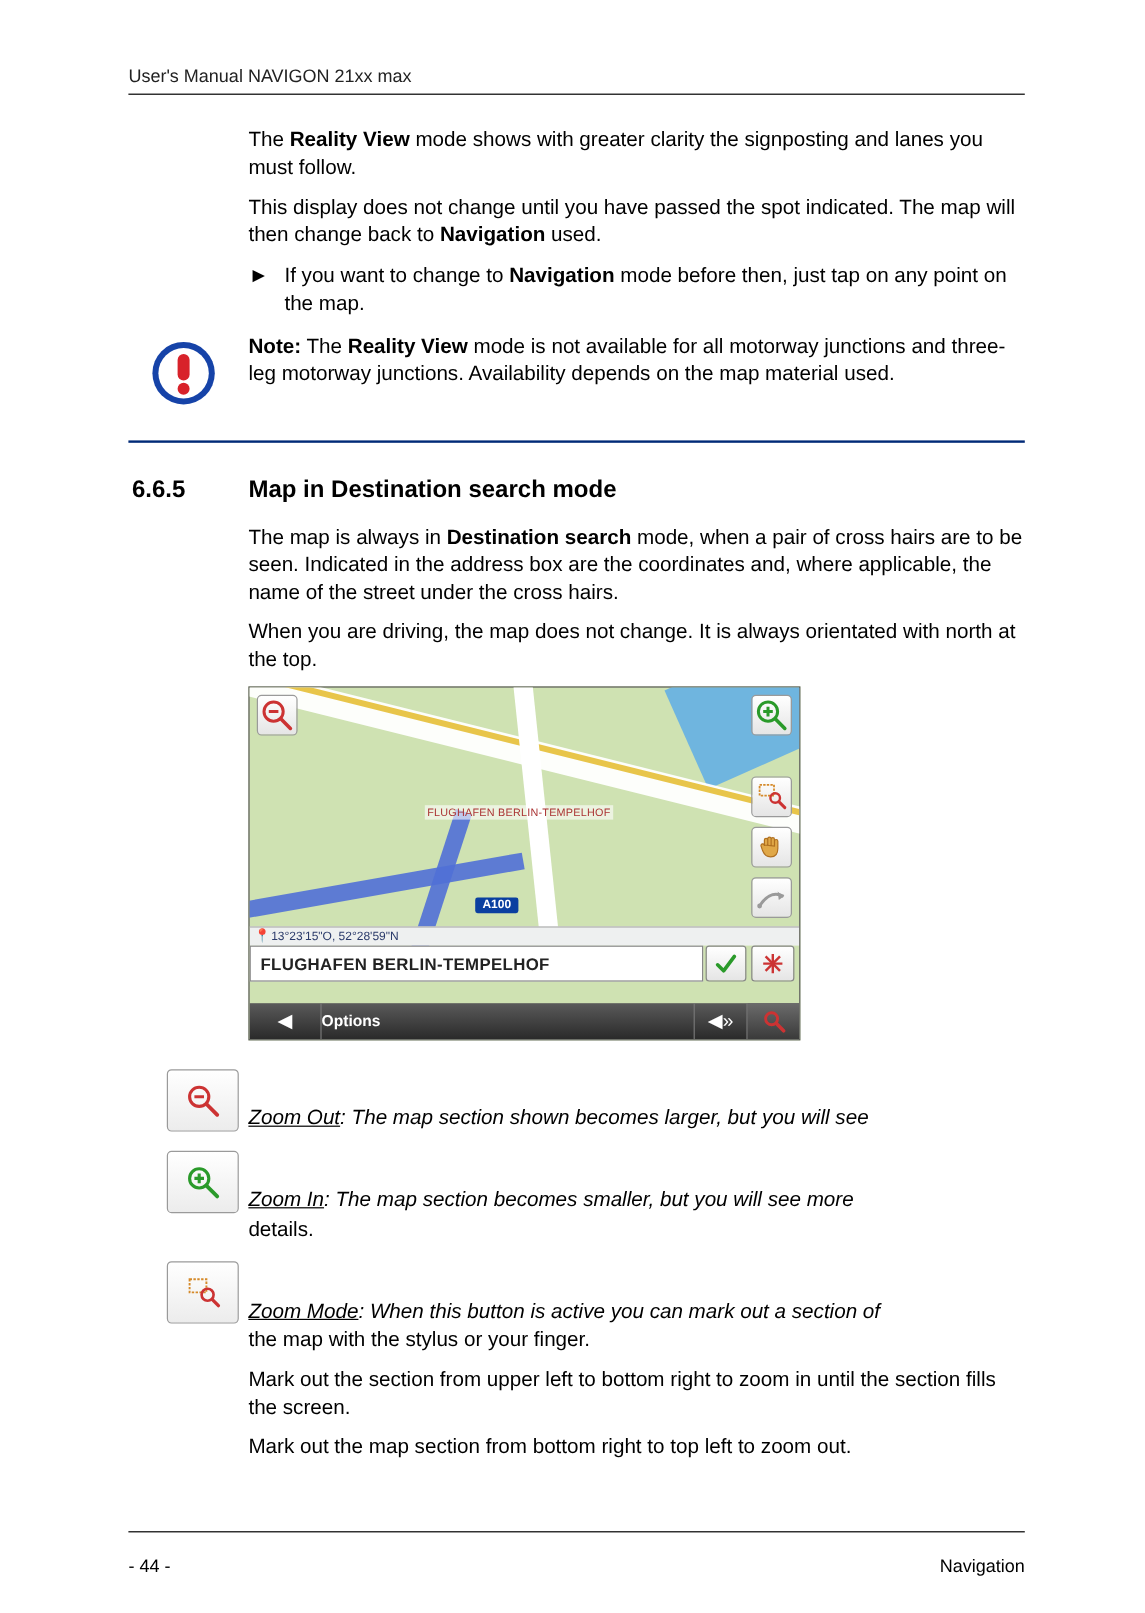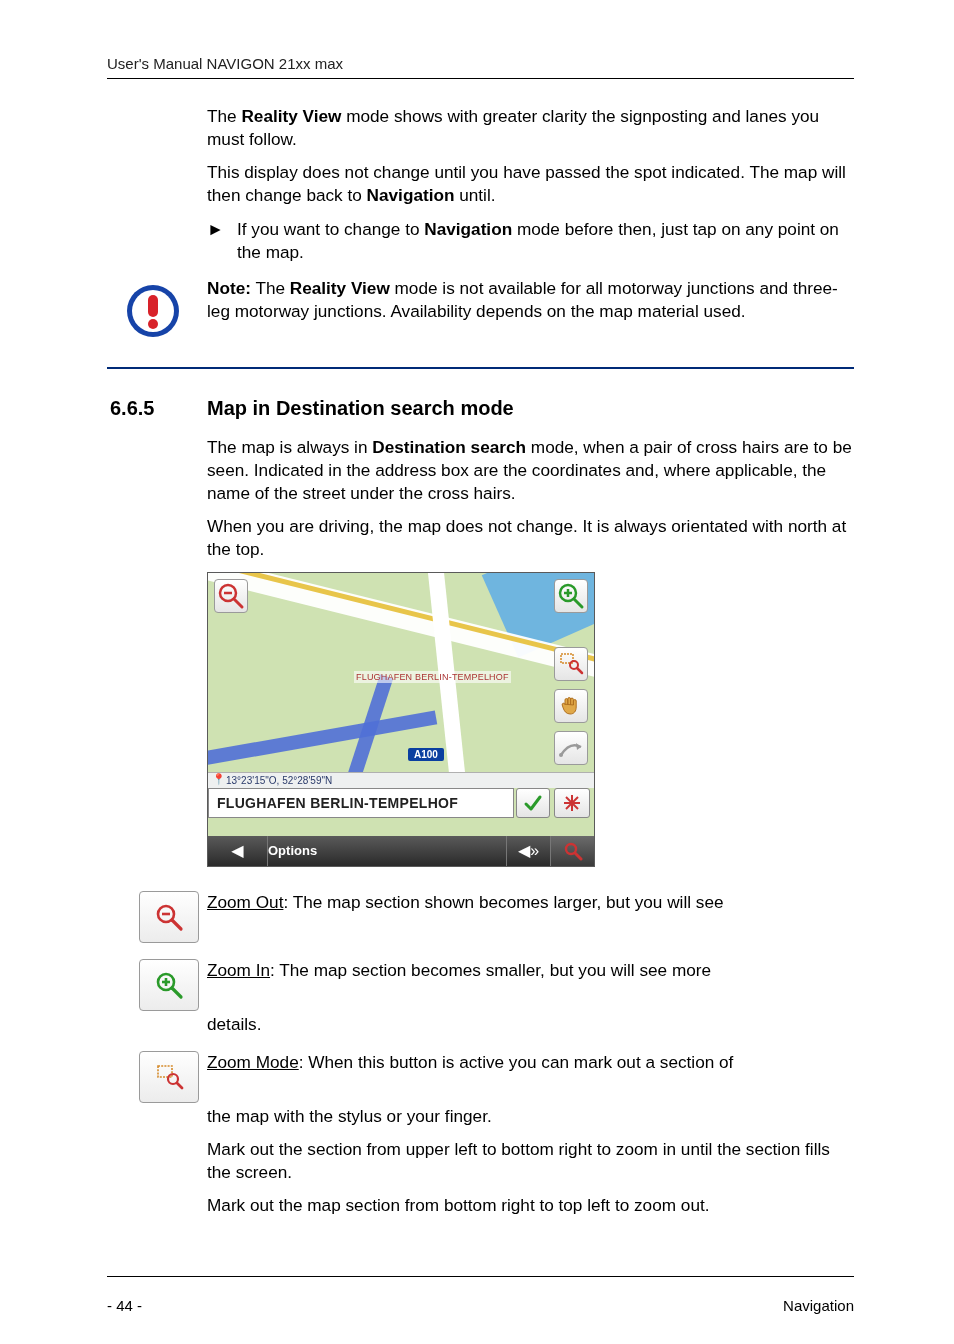--- a/index.html
+++ b/index.html
@@ -13,46 +13,46 @@
   .bullet-mark { width: 30px; flex: 0 0 30px; }
   .note-wrap { margin-top: 14px; padding-bottom: 28px; border-bottom: 2px solid #002a77; display:flex; align-items:flex-start; }
   .note-icon-cell { width:100px; flex:0 0 100px; display:flex; align-items:flex-start; justify-content:flex-start; padding-left:18px; padding-top:6px; }
   .note-icon-svg { width:56px; height:56px; }
   .note-text { font-size:17.2px; line-height:1.32; }
   .section-heading-row { display:flex; margin-top:28px; margin-bottom:16px; }
   .section-num { width:100px; flex:0 0 100px; font-size:20px; font-weight:bold; padding-left:3px; }
   .section-title { font-size:20px; font-weight:bold;text-align:center; }
 
   
-  .map-shot { width:388px; height:295px; margin-left:100px; margin-top:8px; margin-bottom:24px; position:relative; border:1px solid #5a5a5a; background:#cfe2b2; overflow:hidden; }
+  .map-shot { width:460px; height:295px; margin-left:100px; margin-top:8px; margin-bottom:24px; position:relative; border:1px solid #5a5a5a; background:#cfe2b2; overflow:hidden; }
   .map-road1 { position:absolute; left:-40px; top:45px; width:560px; height:22px; background:#fff; transform:rotate(14deg); opacity:.95; }
   .map-road1b { position:absolute; left:-40px; top:47px; width:560px; height:5px; background:#e8c54a; transform:rotate(14deg); }
   .map-road2 { position:absolute; left:230px; top:-20px; width:16px; height:230px; background:#fff; transform:rotate(-6deg); }
   .map-blue-road { position:absolute; left:-30px; top:160px; width:260px; height:14px; background:#5070d6; transform:rotate(-10deg); opacity:.9; }
   .map-blue-road2 { position:absolute; left:150px; top:100px; width:14px; height:140px; background:#5070d6; transform:rotate(18deg); opacity:.9; }
   .map-river { position:absolute; right:-40px; top:-30px; width:140px; height:90px; background:#6fb5df; transform:rotate(-24deg); }
   .map-label-box { position:absolute; left:146px; top:98px; font-size:9px; color:#a33; background:rgba(255,255,255,.6); padding:1px 2px; letter-spacing:.2px; }
-  .map-a100 { position:absolute; left:200px; top:175px; background:#0a3fa0; color:#fff; font-size:10px; font-weight:bold; padding:1px 6px; border-radius:2px; }
+  .map-a100 { position:absolute; left:188px; top:175px; background:#0a3fa0; color:#fff; font-size:10px; font-weight:bold; padding:1px 6px; border-radius:2px; }
   .map-btn { position:absolute; width:34px; height:34px; background:linear-gradient(#fff,#e5e5e5); border:1px solid #9a9a9a; border-radius:4px; display:flex; align-items:center; justify-content:center; font-size:16px; }
   .map-zoom-out { left:6px; top:6px; }
   .map-zoom-in { right:6px; top:6px; }
   .map-right-btn { right:6px; }
   .coord-bar { position:absolute; left:0; right:0; top:199px; height:16px; background:#eef0f0; border-top:1px solid #b0b0b0; font-size:10px; color:#2a3a6a; padding-left:18px; line-height:16px; }
   .coord-pin { position:absolute; left:4px; top:200px; font-size:11px; color:#c22; }
   .addr-bar { position:absolute; left:0; right:80px; top:215px; height:30px; background:#fff; border:1px solid #888; font-size:14px; font-weight:bold; font-family:Arial; color:#222; padding:6px 8px; letter-spacing:.3px; }
   .addr-check { position:absolute; right:44px; top:215px; width:34px; height:30px; background:linear-gradient(#fff,#e5e5e5); border:1px solid #888; border-radius:3px; display:flex; align-items:center; justify-content:center; }
   .addr-pin { position:absolute; right:4px; top:215px; width:36px; height:30px; background:linear-gradient(#fff,#e5e5e5); border:1px solid #888; border-radius:3px; display:flex; align-items:center; justify-content:center; }
   .bottom-bar { position:absolute; left:0; right:0; bottom:0; height:30px; background:linear-gradient(#5a5a5a,#2a2a2a); display:flex; align-items:center; }
   .bb-left { width:60px; text-align:center; color:#fff; border-right:1px solid #777; height:100%; display:flex; align-items:center; justify-content:center; }
   .bb-mid { flex:1; text-align:left; color:#fff; font-size:13px; font-weight:bold; }
   .bb-icon { width:44px; text-align:center; color:#fff; border-left:1px solid #777; height:100%; display:flex; align-items:center; justify-content:center; }
   .bb-search { width:44px; text-align:center; color:#d33; border-left:1px solid #777; height:100%; display:flex; align-items:center; justify-content:center; background:linear-gradient(#6b6b6b,#3a3a3a); }
 
   
-  .icon-row { display:flex; align-items:flex-start; margin-top:16px; }
+  .icon-row { display:flex; align-items:flex-end; margin-top:16px;font-style:italic; }
   .icon-box { width:60px; height:52px; margin-left:32px; margin-right:8px; flex:0 0 60px; background:linear-gradient(#fff,#ececec); border:1px solid #9a9a9a; border-radius:4px; display:flex; align-items:center; justify-content:center; }
   .icon-row-text-first { font-size:17.2px; line-height:1.32; }
   .underline { text-decoration: underline; }
   .cont-para { margin-left:100px; font-size:17.2px; line-height:1.32; margin-top:2px; margin-bottom:10px; }
 
   .tool-svg { width:30px; height:30px; }
 
   .checkmark-svg { width:20px; height:20px; }
 
   .footer { position:relative; margin-top:60px; border-top:1px solid #000; padding-top:20px; font-size:15px; display:flex; justify-content:space-between; }
@@ -61,21 +61,21 @@
 <body>
 
 <div class="page">
   <div class="header-line">User's Manual NAVIGON 21xx max</div>
 
   <div class="content-col">
     <p class="para">
       <span>The </span><span class="bold">Reality View</span><span> mode shows with greater clarity the signposting and lanes you must follow.</span>
     </p>
     <p class="para">
-      <span>This display does not change until you have passed the spot indicated. The map will then change back to </span><span class="bold">Navigation</span><span> until.</span>
+      <span>This display does not change until you have passed the spot indicated. The map will then change back to </span><span class="bold">Navigation</span><span> used.</span>
     </p>
     <div class="bullet-row">
       <div class="bullet-mark">►</div>
       <div>
         <span>If you want to change to </span><span class="bold">Navigation</span><span> mode before then, just tap on any point on the map.</span>
       </div>
     </div>
   </div>
 
   <div class="note-wrap">

